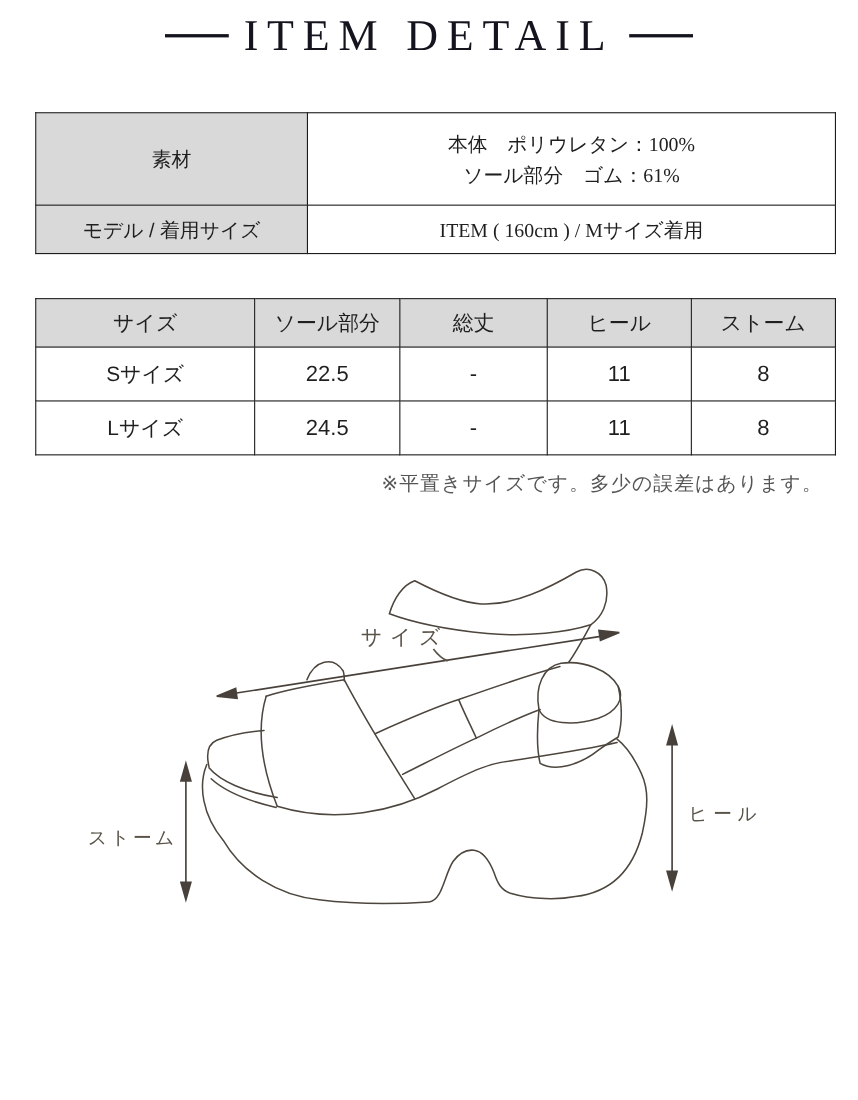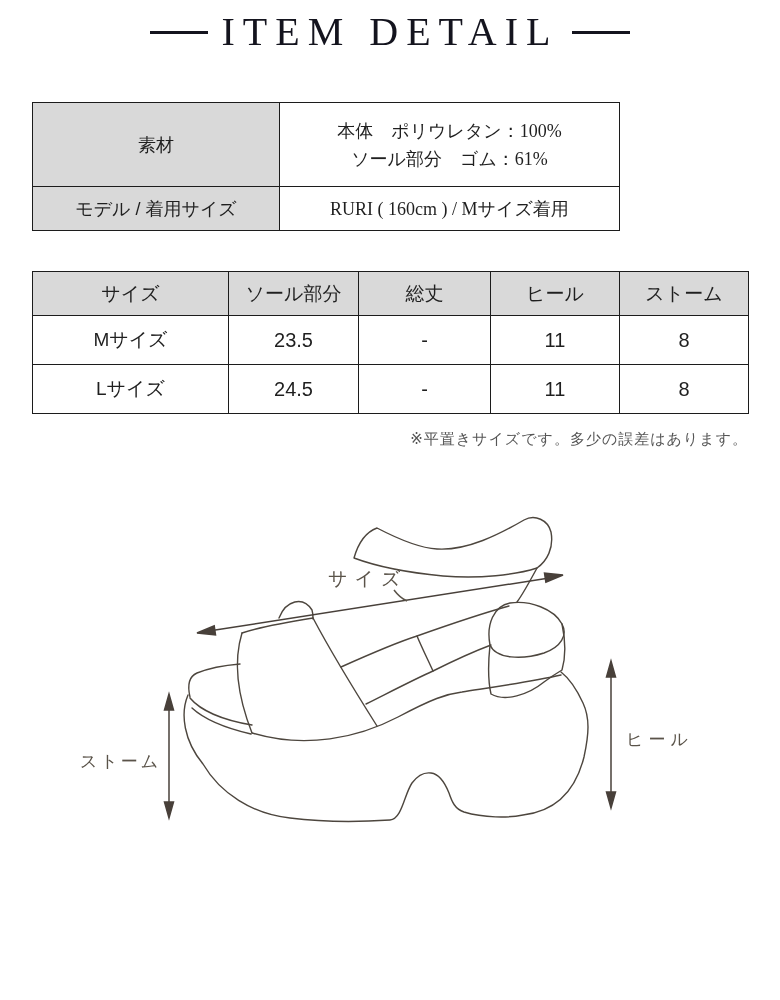--- a/index.html
+++ b/index.html
@@ -6,37 +6,37 @@
   body { background: #ffffff; font-family: "Liberation Sans", "DejaVu Sans", sans-serif; }
   .page { position: relative; width: 780px; height: 1000px; background: #ffffff; overflow: hidden; border-radius: 15px; }
 
   
   .header { padding-top: 16px; height: 48px; display: flex; align-items: center; justify-content: center; }
   .dash { width: 58px; height: 3px; background: #14141e; margin: 0 14px; }
   .title { font-family: "Liberation Serif", "DejaVu Serif", serif; font-size: 40px; line-height: 46px;
            letter-spacing: 8px; color: #14141e; white-space: nowrap; }
 
   
-  table { border-collapse: collapse; table-layout: fixed; margin-left: 32px; width: 588px; color: #1f1f1f; }
+  table { border-collapse: collapse; table-layout: fixed; margin-left: 32px; width: 728px; color: #1f1f1f; }
   td, th { border: 1.5px solid #1c1c1c; text-align: center; vertical-align: middle; font-weight: 400; }
   .hcell { background: #d9d9d9; }
 
   .spec-table { margin-top: 54px; }
   .spec-table .label-col { width: 247px; }
   .spec-table td { font-size: 18px; }
   .spec-row-1 td { height: 84px; }
   .spec-row-2 td { height: 44px; }
   .spec-line { display: block; line-height: 28px; font-family: Liberation Serif, serif; }
 
   .size-table { margin-top: 40px; }
   .size-table th { height: 44px; font-size: 19px; }
   .size-table td { height: 49px; font-size: 20px; }
   .size-table td.rowlabel { font-size: 19px; }
 
-  .note { width: 716px; margin: 14px 0 0 32px; text-align: right; font-size: 15px;
+  .note { width: 716px; margin: 14px 0 0 32px; text-align: right; font-size: 18px;
           letter-spacing: 1px; color: #555555; line-height: 22px; }
 
   
   .diagram { position: relative; width: 660px; height: 420px; margin: 46px 0 0 60px; }
   .diagram svg { position: absolute; left: 0; top: 0; }
   .diag-label { position: absolute; color: #5a5349; white-space: nowrap; }
   .label-size  { left: 268px; top: 70px;  font-size: 19px; letter-spacing: 7px; }
   .label-storm { left: 20px;  top: 254px; font-size: 17px; letter-spacing: 3px; }
   .label-heel  { left: 566px; top: 232px; font-size: 17px; letter-spacing: 5px; }
 </style>
@@ -60,21 +60,21 @@
         <tr class="spec-row-1">
       <td class="hcell">素材</td>
       <td>
         <span class="spec-line">本体　ポリウレタン：100%</span>
         <span class="spec-line">ソール部分　ゴム：61%</span>
       </td>
     </tr>
     <tr class="spec-row-2">
       <td class="hcell">モデル / 着用サイズ</td>
       <td>
-        <span class="spec-line">RURI ( 160cm ) / Mサイズ着用</span>
+        <span class="spec-line">ITEM ( 160cm ) / Mサイズ着用</span>
       </td>
     </tr>
   </tbody>
     </table>
 
   <table class="size-table">
     <colgroup>
         <col style="width:196px">
         <col style="width:130px">
         <col style="width:132px">
@@ -83,22 +83,22 @@
       </colgroup>
     <tbody>
         <tr>
       <th class="hcell">サイズ</th>
       <th class="hcell">ソール部分</th>
       <th class="hcell">総丈</th>
       <th class="hcell">ヒール</th>
       <th class="hcell">ストーム</th>
     </tr>
     <tr>
-      <td class="rowlabel">Mサイズ</td>
-      <td>23.5</td>
+      <td class="rowlabel">Sサイズ</td>
+      <td>22.5</td>
       <td>-</td>
       <td>11</td>
       <td>8</td>
     </tr>
     <tr>
       <td class="rowlabel">Lサイズ</td>
       <td>24.5</td>
       <td>-</td>
       <td>11</td>
       <td>8</td>

